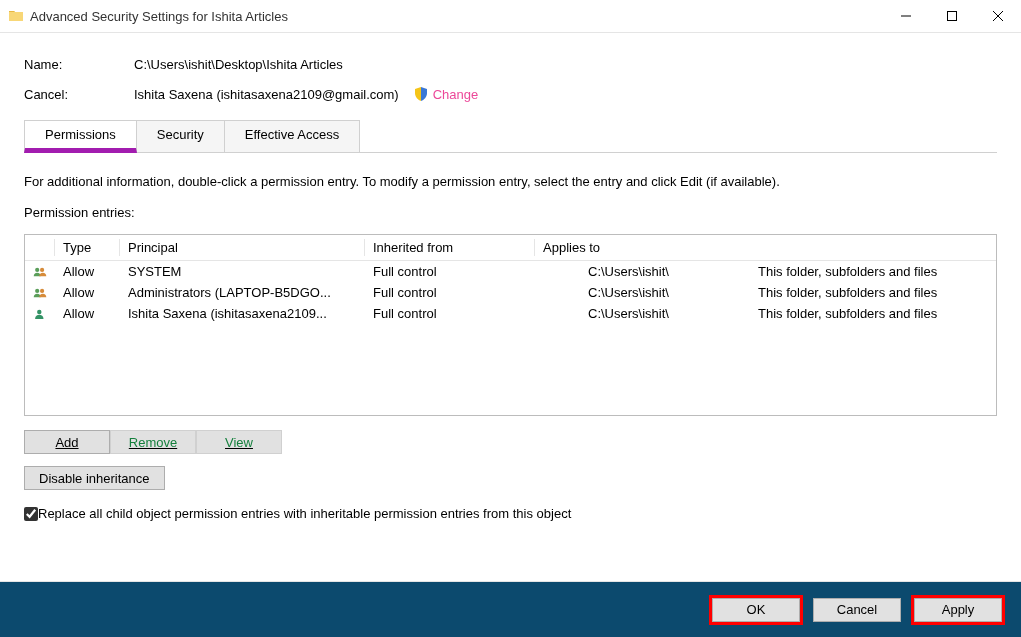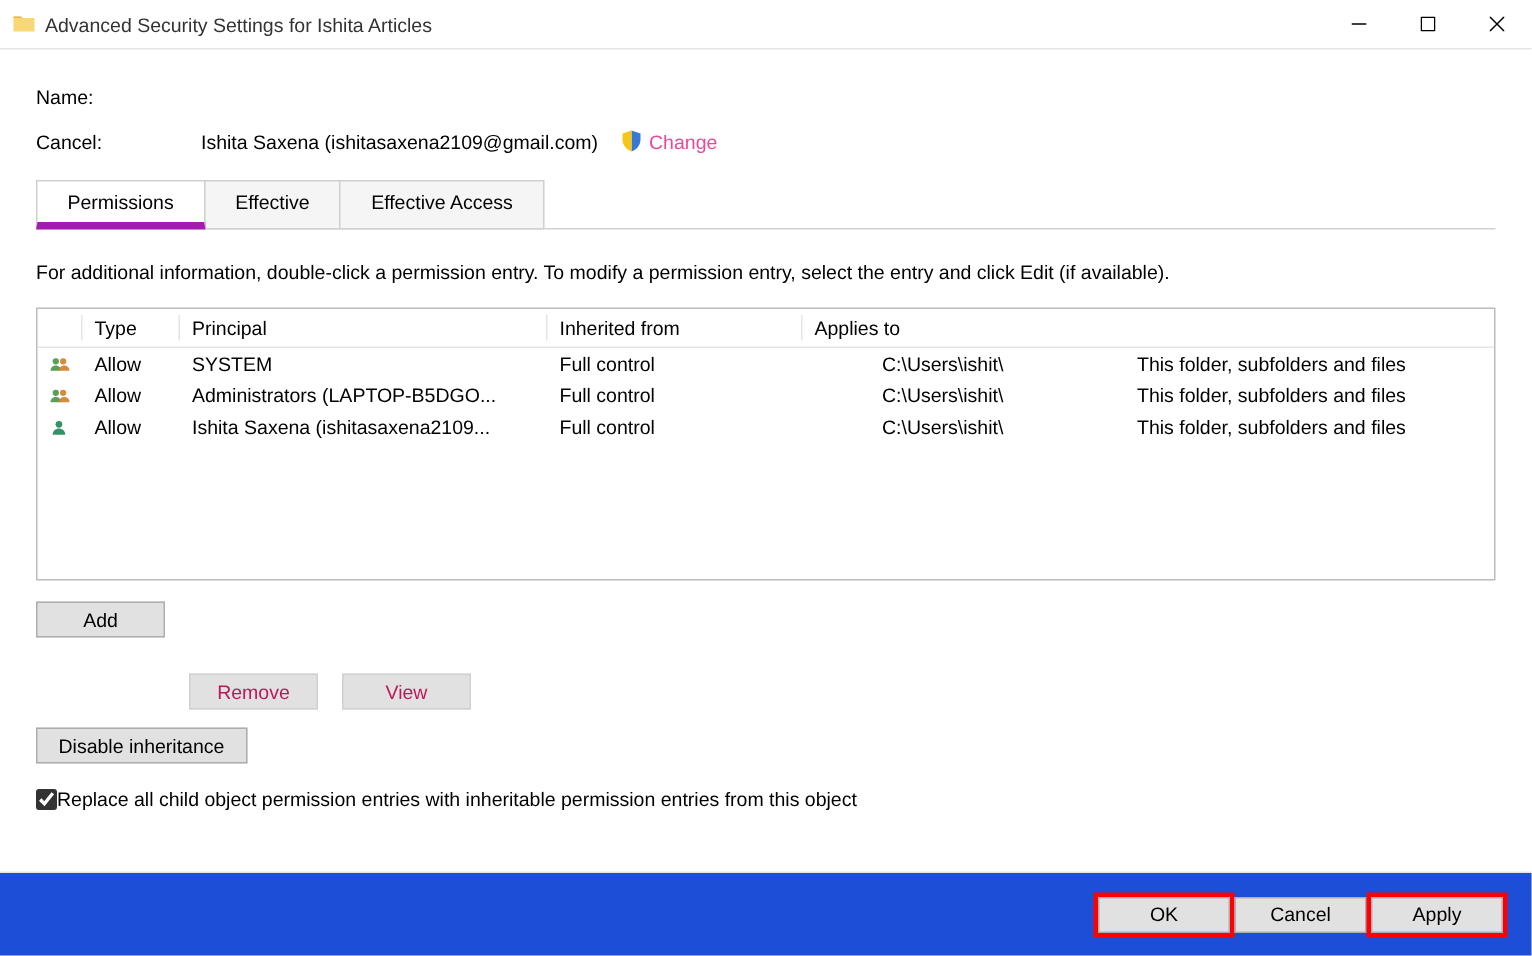--- a/index.html
+++ b/index.html
@@ -43,30 +43,30 @@
 .td { padding: 2px 8px; white-space: nowrap; overflow: hidden; text-overflow: ellipsis; }
 .td.icon-col { width: 30px; display:flex; justify-content:center; }
 .td.type-col { width: 65px; }
 .td.principal-col { width: 245px; }
 .td.access-col { width: 215px; }
 .td.inherited-col { width: 170px; }
 .td.applies-col { flex: 1; }
 
 .row-icon { width: 18px; height: 14px; }
 
-.btnrow { display: flex; gap: 16px; margin-top: 14px; }
+.btnrow { display: flex; gap: 0; margin-top: 14px; text-decoration: underline; }
 .btn { min-width: 86px; height: 24px; padding: 0 16px; border: 1px solid #adadad; background: #e1e1e1; display: inline-flex; align-items: center; justify-content: center; cursor: pointer; }
-.btn.disabled { color: #be185d; border-color: #d0d0d0; cursor: default; margin-top: 48px; }
+.btn.disabled { color: #15803d; border-color: #d0d0d0; cursor: default; }
 .btn.wide { padding: 0 14px; }
 .disable-inh { margin-top: 12px; }
 
 .checkrow { display: flex; align-items: center; gap: 0; margin-top: 16px; }
 .checkrow input { width: 14px; height: 14px; margin: 0; accent-color: #333; }
 
-.footer { position: absolute; bottom: 0; left: 0; right: 0; height: 55px; display: flex; align-items: center; justify-content: flex-end; padding: 0 16px; background: #1d4ed8; }
+.footer { position: absolute; bottom: 0; left: 0; right: 0; height: 55px; display: flex; align-items: center; justify-content: flex-end; gap: 10px; padding: 0 16px; background: #0c4a6e; }
 .highlight { border: 3px solid red; display: inline-flex; }
 .footer .btn { min-width: 88px; }
 </style>
 </head>
 <body>
 
 <div class="titlebar">
   <svg class="icon" viewBox="0 0 16 16">
       <path fill="#f8d777" d="M1 3h5l1 1h8v9H1z"></path>
       <path fill="#e8b842" d="M1 3h5l1 1H1z"></path>
@@ -86,40 +86,42 @@
       <svg viewBox="0 0 10 10">
         <path stroke="#000" stroke-width="1" d="M0 0l10 10M10 0L0 10"></path>
       </svg>
     </div>
 </div>
 
 <div class="content">
 
   <div class="field-row">
     <span class="label">Name:</span>
+    <span>C:\Users\ishit\Desktop\Ishita Articles</span>
   </div>
 
   <div class="field-row">
     <span class="label">Cancel:</span>
     <span>Ishita Saxena (ishitasaxena2109@gmail.com)</span>
     <svg class="shield" viewBox="0 0 16 16">
         <path fill="#3a78d6" d="M8 1l6 2v4c0 4-3 7-6 8V1z"></path>
         <path fill="#f5c518" d="M8 1L2 3v4c0 4 3 7 6 8V1z"></path>
       </svg>
     <span class="link">Change</span>
   </div>
 
   <div class="tabs">
     <div class="tab active">Permissions</div>
-    <div class="tab">Effective</div>
+    <div class="tab">Security</div>
     <div class="tab">Effective Access</div>
   </div>
   <div class="tabcontent">
 
     <div class="info">For additional information, double-click a permission entry. To modify a permission entry, select the entry and click Edit (if available).</div>
+    <div class="entries-label">Permission entries:</div>
 
     <div class="table">
       <div class="thead">
         <div class="th icon-col"></div>
         <div class="th type-col">Type</div>
         <div class="th principal-col">Principal</div>
         <div class="th inherited-col">Inherited from</div>
         <div class="th applies-col">Applies to</div>
       </div>
       <div class="tbody" id="tbody">

